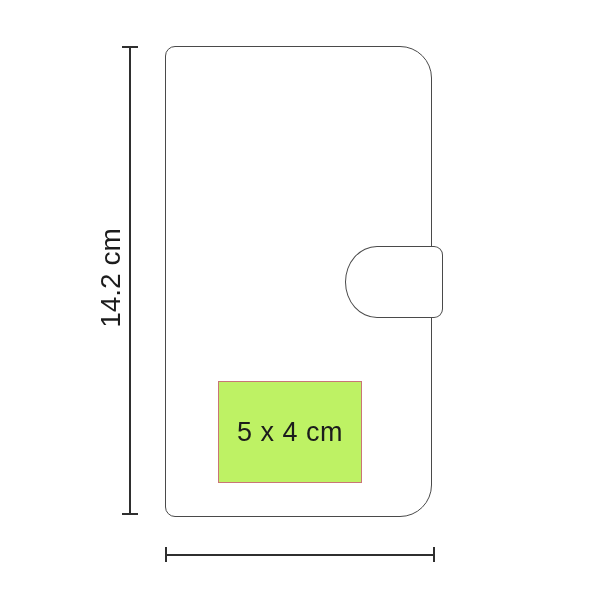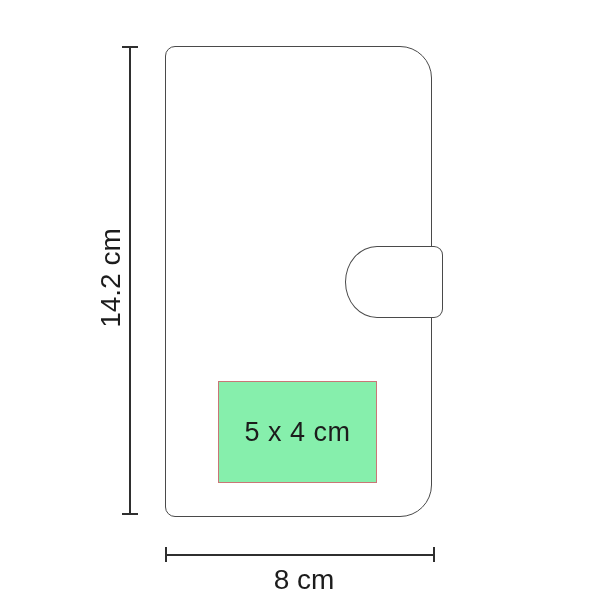--- a/index.html
+++ b/index.html
@@ -30,23 +30,23 @@
     background: #ffffff;
     border: 1.5px solid #4a4a4a;
     border-radius: 32px 9px 9px 32px / 36px 9px 9px 36px;
     z-index: 2;
   }
 
   
   .imprint-rect {
     position: absolute;
     left: 218px; top: 381px;
-    width: 159px; height: 102px;
+    width: 144px; height: 102px;
     border: 1.5px solid #c97676;
-    background: #86efac;
+    background: #bef264;
     z-index: 3;
     display: flex;
     align-items: center;
     justify-content: center;
   }
   .imprint-label {
     font-size: 27px;
     letter-spacing: 0.5px;
     color: #1c1c1c;
   }
@@ -100,15 +100,14 @@
   </div>
 
   <div class="dim-line dim-v-line"></div>
   <div class="dim-tick dim-v-tick-t"></div>
   <div class="dim-tick dim-v-tick-b"></div>
   <div class="dim-label dim-v-label">14.2 cm</div>
 
   <div class="dim-line dim-h-line"></div>
   <div class="dim-tick dim-h-tick-l"></div>
   <div class="dim-tick dim-h-tick-r"></div>
-  <div class="dim-label dim-h-label">8 cm</div>
 
 </div>
 
 </body></html>

